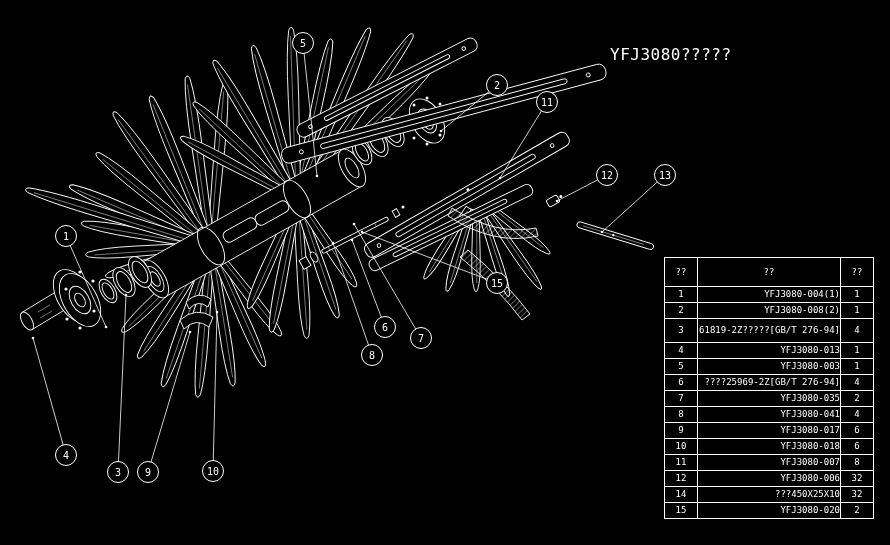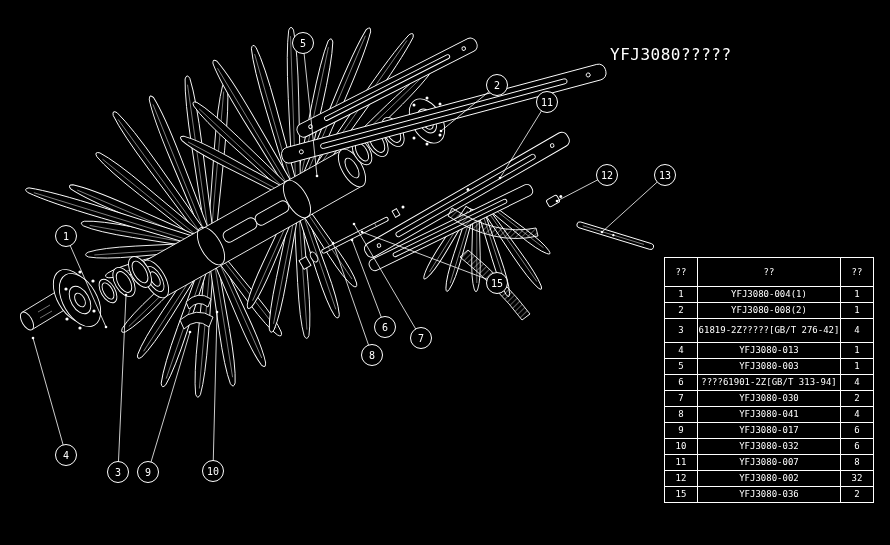--- a/index.html
+++ b/index.html
@@ -17,21 +17,21 @@
   .balloon-text{fill:#fff;font-family:"DejaVu Sans Mono",monospace;font-size:10px;}
   .leader{stroke:#fff;stroke-width:.8;fill:none;}
   #parts-table{position:absolute;left:664px;top:257px;width:209px;border-collapse:collapse;
     table-layout:fixed;color:#fff;font-size:9px;line-height:1;}
   #parts-table th,#parts-table td{border:1px solid #fff;overflow:hidden;white-space:nowrap;
     padding:0;font-weight:normal;}
   #parts-table th{height:28px;text-align:center;}
   #parts-table td{height:15px;}
   #parts-table tr.tall td{height:23px;}
   td.c{text-align:center;}
-  td.nm{padding-left:2px;text-align:center;}
+  td.nm{padding-left:2px;text-align:right;}
 </style>
 </head>
 <body>
 
 <div id="stage">
 
   <svg width="890" height="545" viewBox="0 0 890 545">
     <defs>
       <pattern id="hatch" width="4" height="4" patternUnits="userSpaceOnUse" patternTransform="rotate(45)">
         <line x1="0" y1="0" x2="0" y2="4" stroke="#fff" stroke-width=".7"></line>
@@ -465,69 +465,74 @@
           <td class="nm">YFJ3080-004(1)</td>
           <td class="c">1</td>
         </tr>
         <tr>
           <td class="c">2</td>
           <td class="nm">YFJ3080-008(2)</td>
           <td class="c">1</td>
         </tr>
         <tr class="tall">
           <td class="c">3</td>
-          <td class="nm">61819-2Z?????[GB/T 276-42]</td>
+          <td class="nm">61819-2Z?????[GB/T 276-94]</td>
           <td class="c">4</td>
         </tr>
         <tr>
           <td class="c">4</td>
           <td class="nm">YFJ3080-013</td>
           <td class="c">1</td>
         </tr>
         <tr>
           <td class="c">5</td>
           <td class="nm">YFJ3080-003</td>
           <td class="c">1</td>
         </tr>
         <tr>
           <td class="c">6</td>
-          <td class="nm">????61901-2Z[GB/T 313-94]</td>
+          <td class="nm">????25969-2Z[GB/T 276-94]</td>
           <td class="c">4</td>
         </tr>
         <tr>
           <td class="c">7</td>
-          <td class="nm">YFJ3080-030</td>
+          <td class="nm">YFJ3080-035</td>
           <td class="c">2</td>
         </tr>
         <tr>
           <td class="c">8</td>
           <td class="nm">YFJ3080-041</td>
           <td class="c">4</td>
         </tr>
         <tr>
           <td class="c">9</td>
           <td class="nm">YFJ3080-017</td>
           <td class="c">6</td>
         </tr>
         <tr>
           <td class="c">10</td>
-          <td class="nm">YFJ3080-032</td>
+          <td class="nm">YFJ3080-018</td>
           <td class="c">6</td>
         </tr>
         <tr>
           <td class="c">11</td>
           <td class="nm">YFJ3080-007</td>
           <td class="c">8</td>
         </tr>
         <tr>
           <td class="c">12</td>
-          <td class="nm">YFJ3080-002</td>
+          <td class="nm">YFJ3080-006</td>
           <td class="c">32</td>
         </tr>
         <tr>
+          <td class="c">14</td>
+          <td class="nm">???450X25X10</td>
+          <td class="c">32</td>
+        </tr>
+        <tr>
           <td class="c">15</td>
-          <td class="nm">YFJ3080-036</td>
+          <td class="nm">YFJ3080-020</td>
           <td class="c">2</td>
         </tr>
       </tbody>
   </table>
 
 </div>
 
 </body></html>

